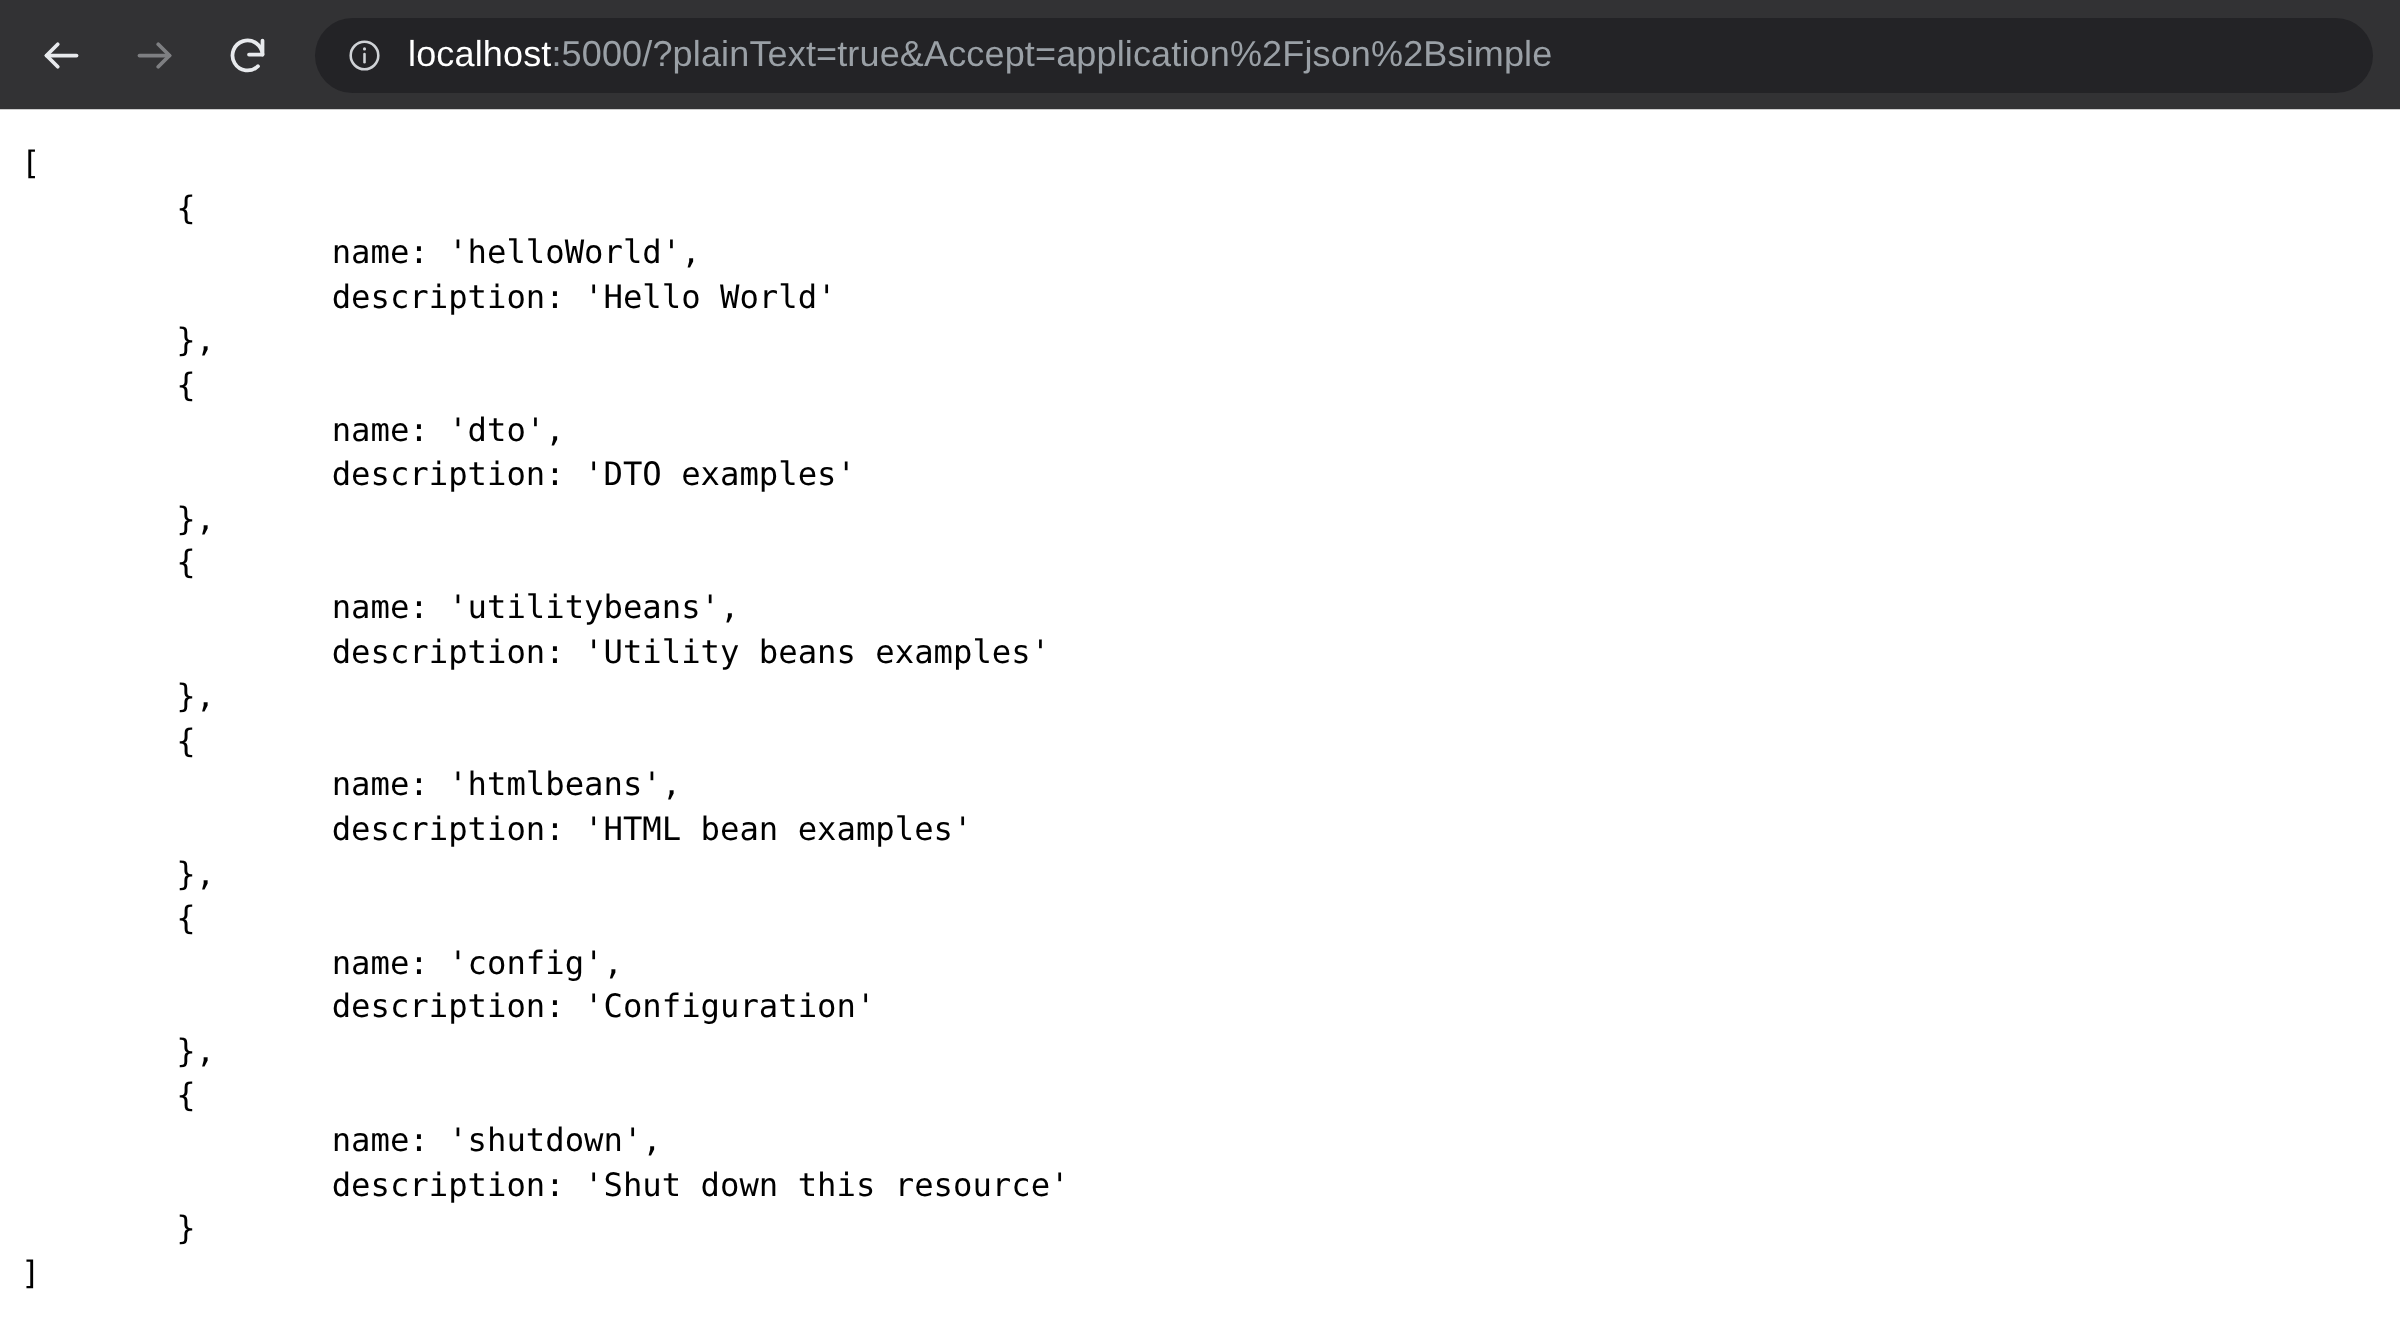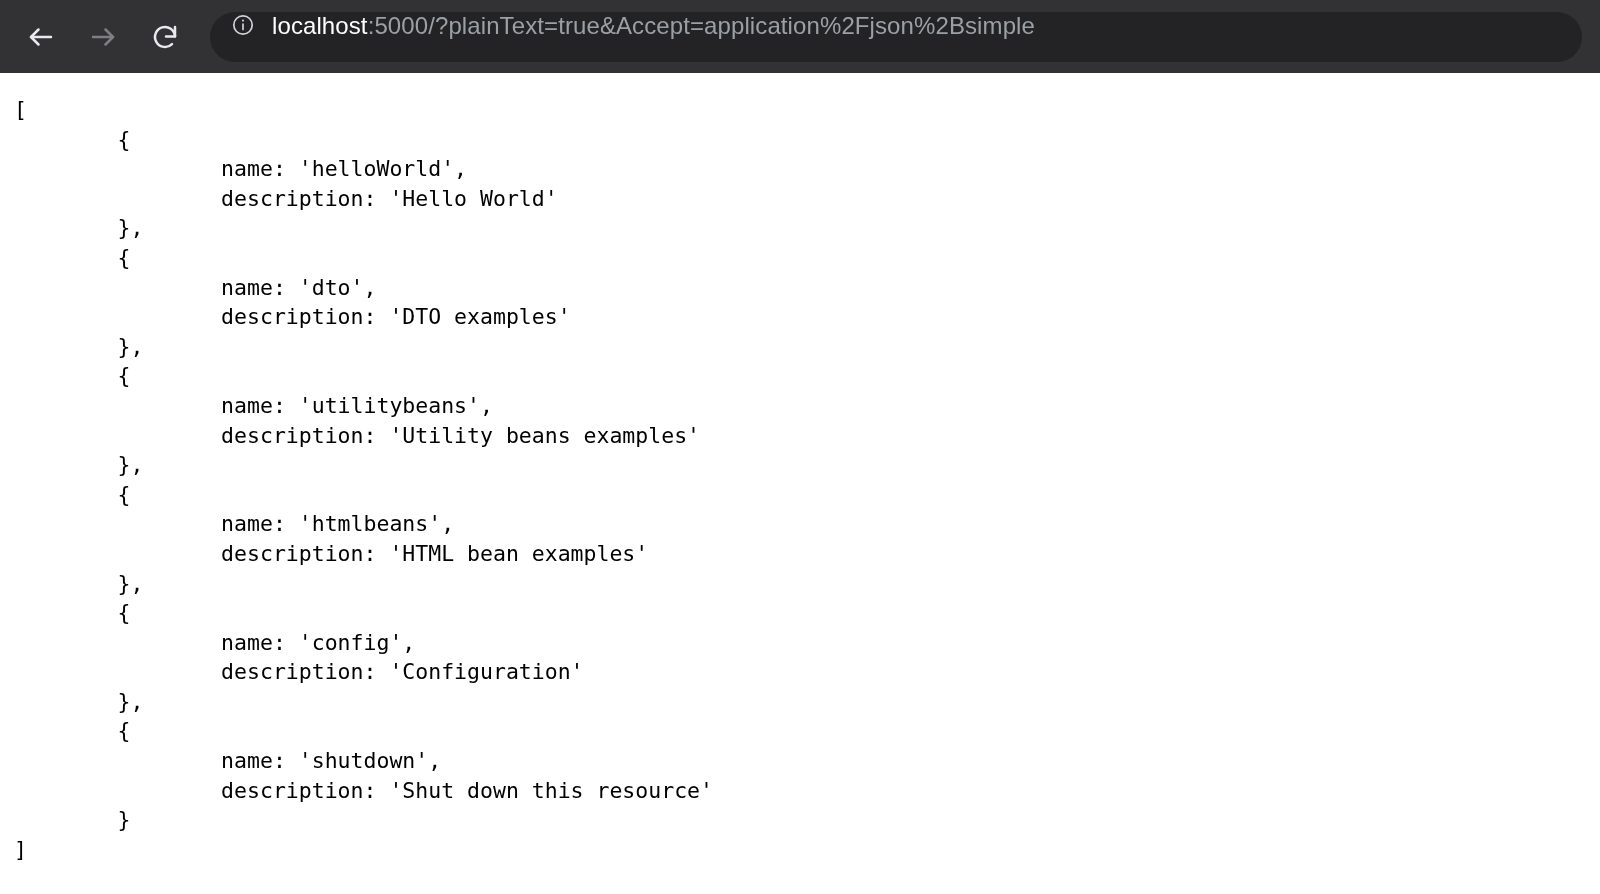--- a/index.html
+++ b/index.html
@@ -36,20 +36,21 @@
   .nav-back { margin-right: 16px; }
   .nav-forward { margin-right: 16px; opacity: 0.42; }
   .nav-reload { margin-right: 22px; }
 
   .omnibox {
     flex: 1 1 auto;
     height: 50px;
     background: #232326;
     border-radius: 25px;
     display: flex;
+    align-items: center;
     padding: 0 20px;
     box-sizing: border-box;
     max-width: 1548px;
   }
 
   .info-icon {
     width: 26px;
     height: 26px;
     flex: 0 0 auto;
     margin-right: 16px;

